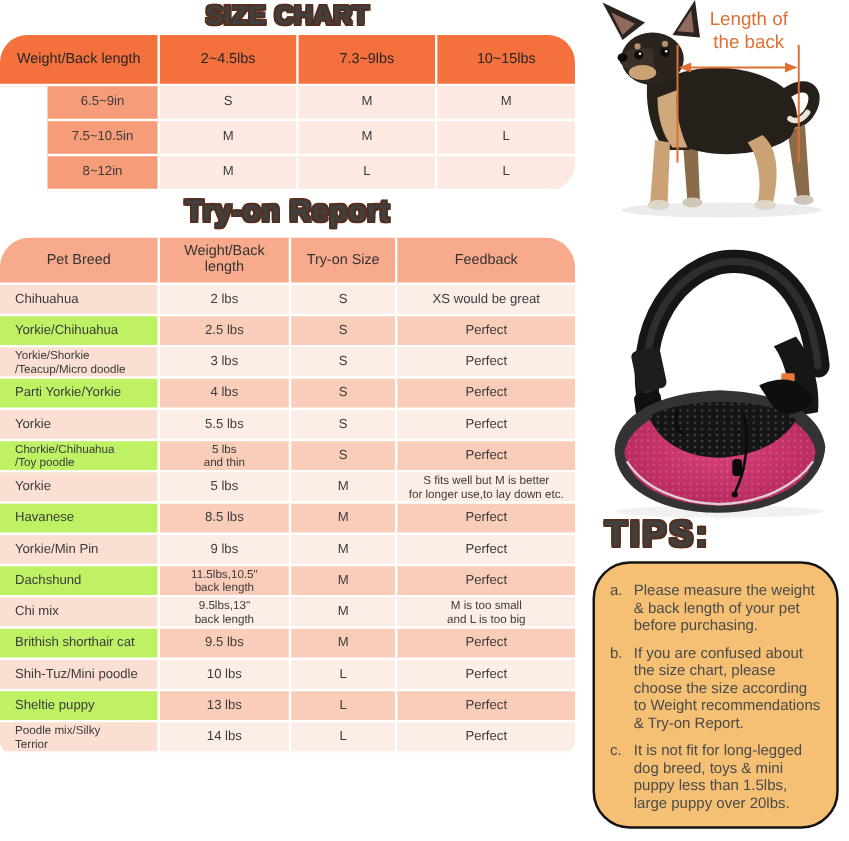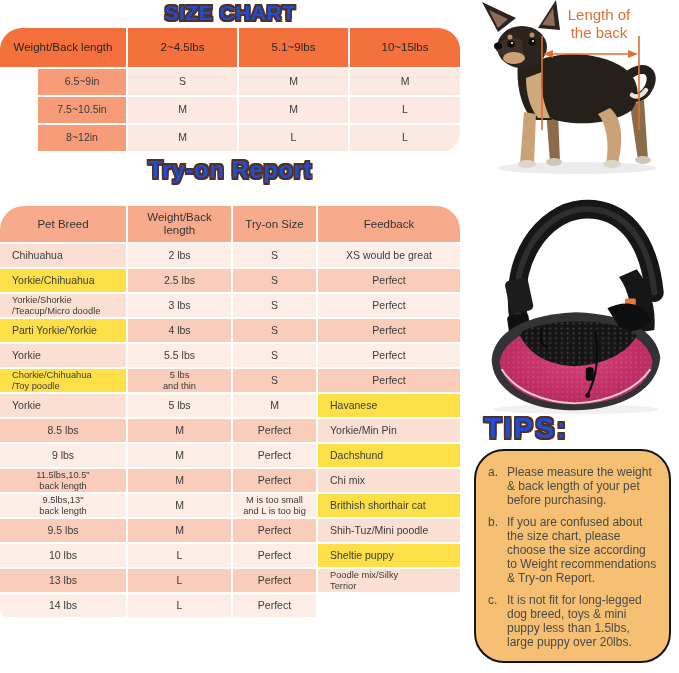--- a/index.html
+++ b/index.html
@@ -1,42 +1,42 @@
 <!DOCTYPE html>
 <html><head>
 <meta charset="utf-8">
 <style>
   html,body{margin:0;padding:0;background:#fff;}
   .canvas{position:relative;width:679px;height:673px;background:#fff;overflow:hidden;
           font-family:"Liberation Sans",sans-serif;}
 
   
-  .btitle{position:absolute;font-weight:bold;color:#1d4ed8;letter-spacing:.5px;
+  .btitle{position:absolute;font-weight:bold;color:#404040;letter-spacing:.5px;
     text-shadow:-1.6px -1.6px 0 #53301F,1.6px -1.6px 0 #53301F,-1.6px 1.6px 0 #53301F,
     1.6px 1.6px 0 #53301F,-1.6px 0 0 #53301F,1.6px 0 0 #53301F,0 -1.6px 0 #53301F,0 1.6px 0 #53301F;}
   .size-title{left:0;top:1px;width:460px;text-align:center;font-size:21px;}
   .tryon-title{left:0;top:156px;width:460px;text-align:center;font-size:24px;}
   .tips-title{left:484px;top:412px;font-size:29px;letter-spacing:2px;}
 
   
   .tbl{position:absolute;left:0;width:460px;display:grid;background:#fff;}
   .size-t{top:28px;height:125px;grid-template-columns:128px 111px 111px 110px;
           grid-template-rows:41px 1fr 1fr 1fr;border-radius:22px;overflow:hidden;}
-  .tryon-t{top:206px;height:413px;grid-template-columns:128px 105px 85px 142px;
+  .tryon-t{top:190px;height:413px;grid-template-columns:128px 105px 85px 142px;
           grid-template-rows:38px repeat(15,1fr);border-radius:24px 24px 10px 10px;overflow:hidden;}
   .c{display:flex;align-items:center;justify-content:center;text-align:center;white-space:pre-line;
      font-size:10.5px;line-height:1.12;color:#3b3b3b;border-right:2px solid #fff;
      border-bottom:2px solid #fff;padding:1px 3px;box-sizing:border-box;}
   .c:nth-child(4n){border-right:0;}
   .hO{background:#F4703C;color:#262626;font-size:11.5px;}
   .hS{background:#F8AA8C;color:#333;font-size:11.5px;}
   .lab{background:#F79C79;margin-left:38px;}
   .bod{background:#FBE9E2;}
   .rl{background:#FCEDE6;} .rd{background:#F9CDB9;}
-  .rl.b1{background:#FADFD2;} .rd.b1{background:#fde047;}
+  .rl.b1{background:#FADFD2;} .rd.b1{background:#bef264;}
   .bl{justify-content:flex-start;text-align:left;padding-left:12px;}
   .sm{font-size:9.3px;}
 
   
   .dogbox{position:absolute;left:462px;top:0;width:217px;height:178px;}
   .bagbox{position:absolute;left:478px;top:184px;width:196px;height:232px;}
   .ann-text{fill:#DE6F35;font-family:"Liberation Sans",sans-serif;font-size:15px;}
 
   
   .tips-box{position:absolute;left:474px;top:449px;width:197px;height:214px;background:#F5C073;
@@ -47,21 +47,21 @@
 </head>
 <body>
 
 <div class="canvas">
 
   <div class="btitle size-title">SIZE CHART</div>
 
   <div class="tbl size-t">
     <div class="c hO">Weight/Back length</div>
     <div class="c hO">2~4.5lbs</div>
-    <div class="c hO">5.1~9lbs</div>
+    <div class="c hO">7.3~9lbs</div>
     <div class="c hO">10~15lbs</div>
 
     <div class="c lab">6.5~9in</div>
     <div class="c bod">S</div>
     <div class="c bod">M</div>
     <div class="c bod">M</div>
 
     <div class="c lab">7.5~10.5in</div>
     <div class="c bod">M</div>
     <div class="c bod">M</div>
@@ -110,20 +110,22 @@
     <div class="c rd b1 bl sm">Chorkie/Chihuahua
 /Toy poodle</div>
     <div class="c rd sm">5 lbs
 and thin</div>
     <div class="c rd">S</div>
     <div class="c rd">Perfect</div>
 
     <div class="c rl b1 bl">Yorkie</div>
     <div class="c rl">5 lbs</div>
     <div class="c rl">M</div>
+    <div class="c rl sm">S fits well but M is better
+for longer use,to lay down etc.</div>
 
     <div class="c rd b1 bl">Havanese</div>
     <div class="c rd">8.5 lbs</div>
     <div class="c rd">M</div>
     <div class="c rd">Perfect</div>
 
     <div class="c rl b1 bl">Yorkie/Min Pin</div>
     <div class="c rl">9 lbs</div>
     <div class="c rl">M</div>
     <div class="c rl">Perfect</div>

